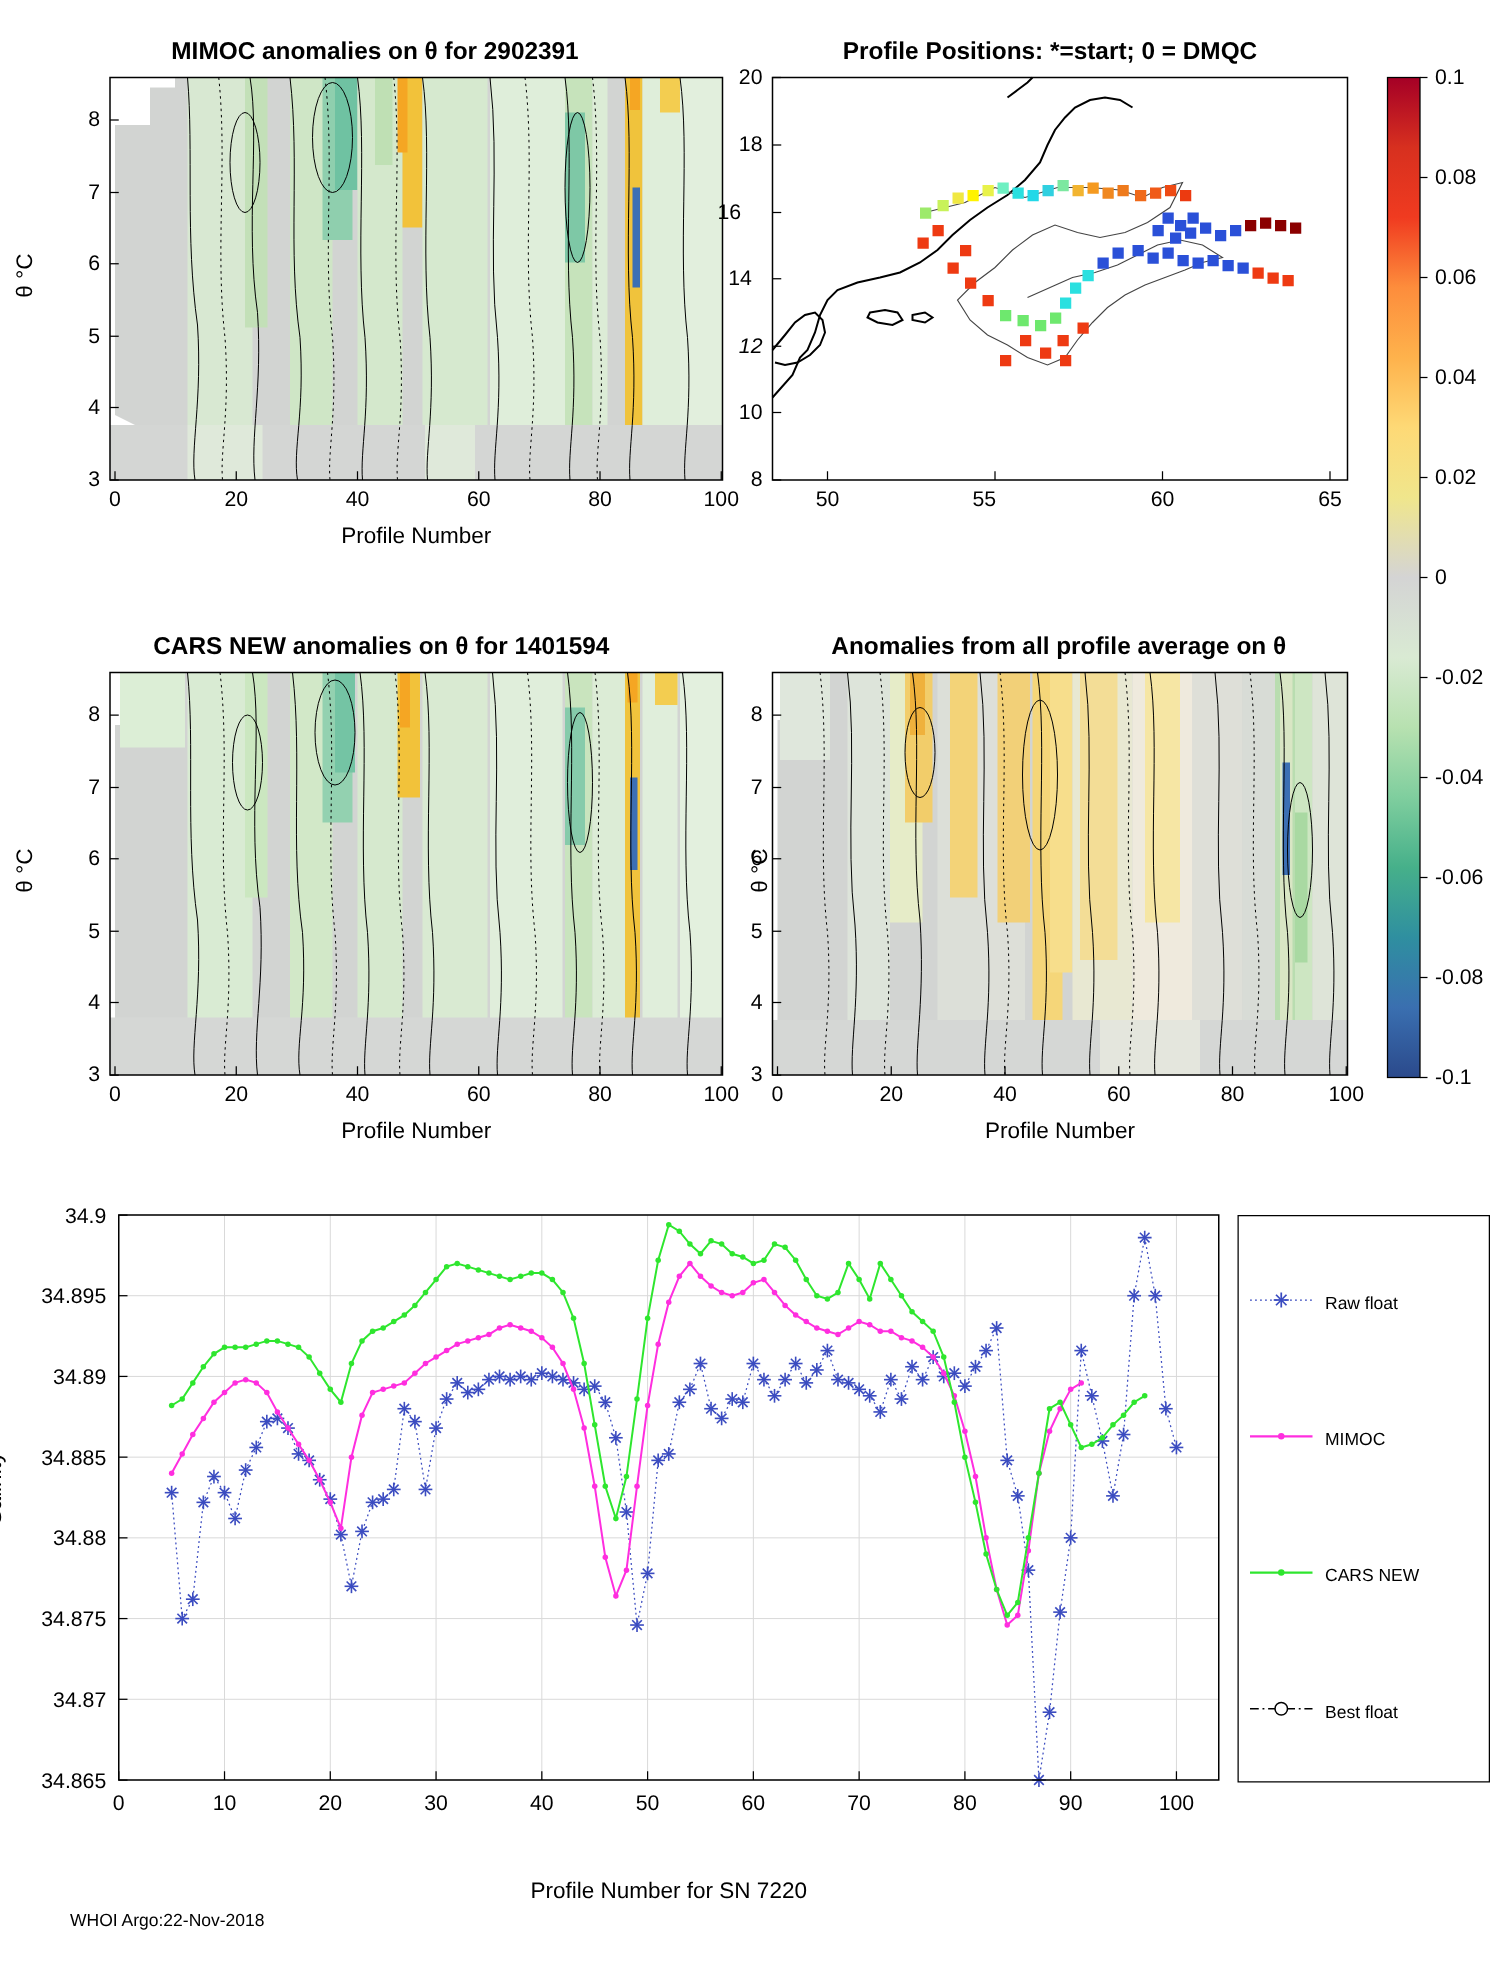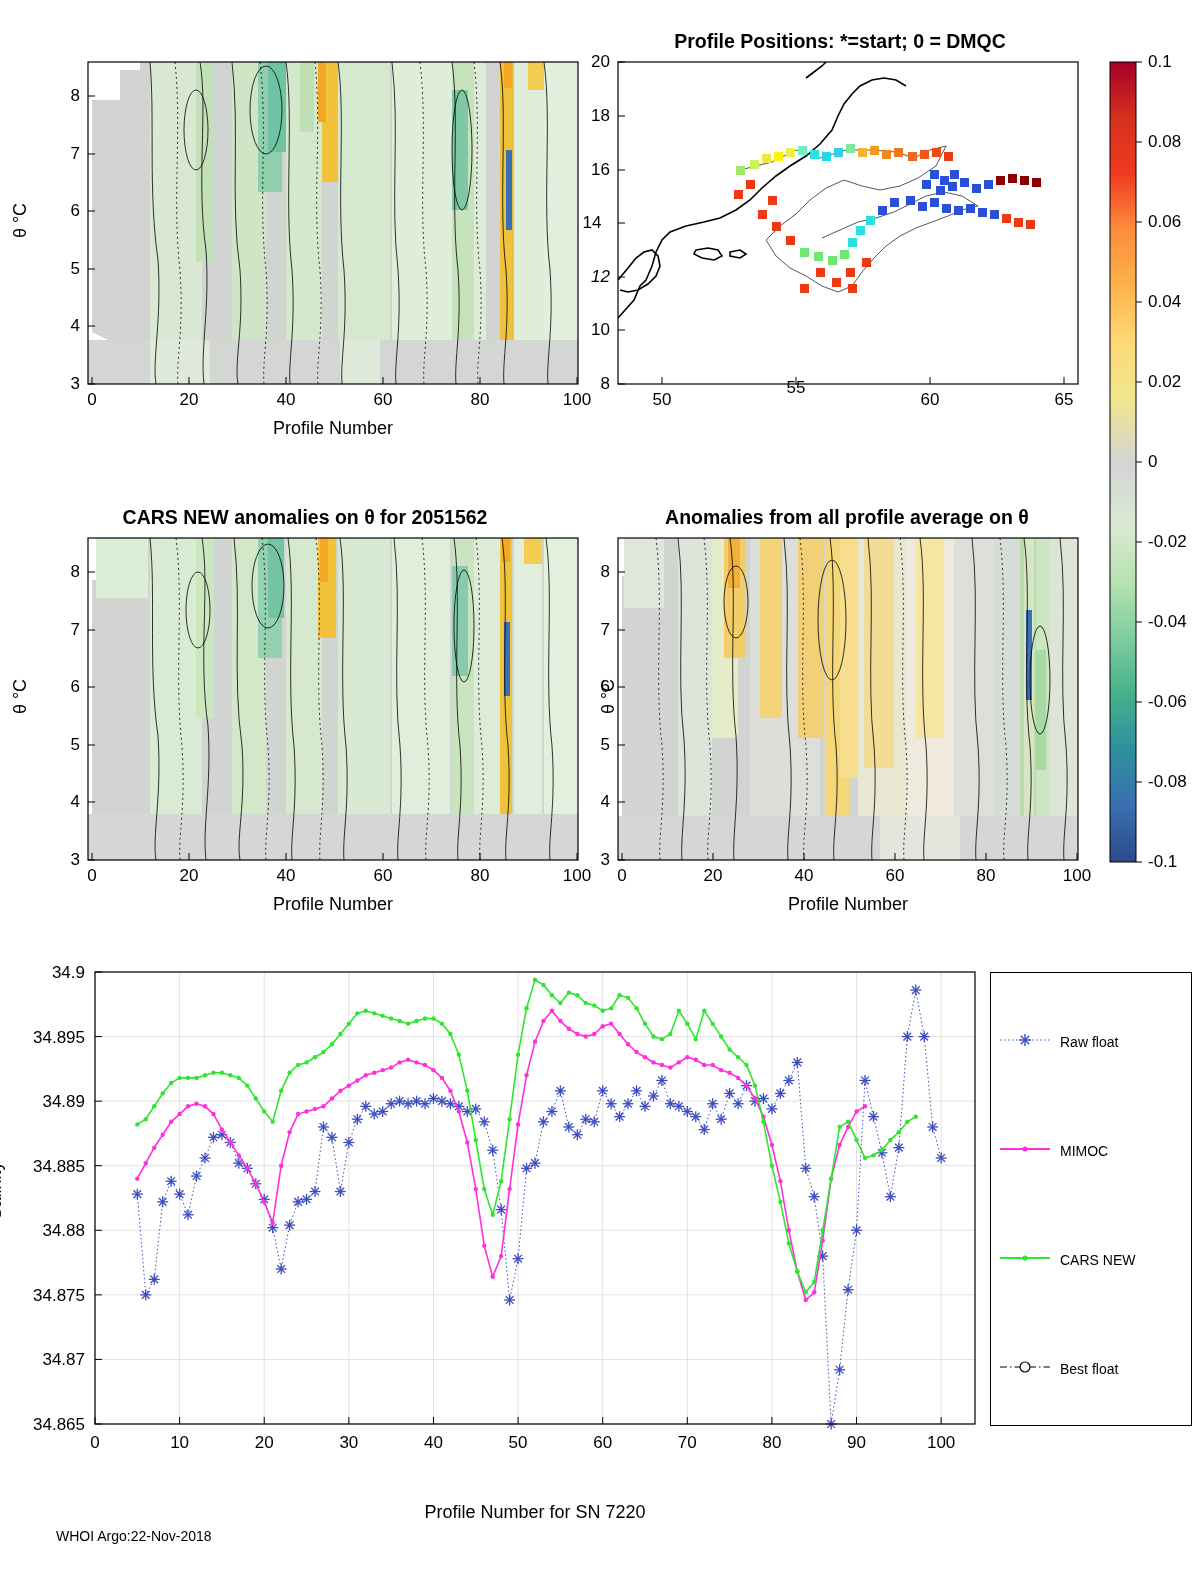--- a/index.html
+++ b/index.html
@@ -10,20 +10,21 @@
   svg{display:block;}
   .panel-title{font-weight:bold;font-size:19.5px;white-space:nowrap;}
   .footer{position:absolute;left:56px;top:1528px;font-size:14px;}
   .legend-box{position:absolute;border:1px solid #000;background:#fff;}
   .legend-label{font-size:14px;}
 </style>
 </head>
 <body>
 
 <div class="fig" style="left:0;top:0;width:600px;height:470px;">
+  <div class="panel-title" style="position:absolute;left:0;top:30px;width:600px;text-align:center;">MIMOC anomalies on θ  for 2902391</div>
   <svg width="600" height="470">
     <defs>
       <clipPath id="clipA">
           <rect x="88" y="62" width="490" height="322"></rect>
         </clipPath>
       <pattern id="bgGrayA" width="4" height="4" patternUnits="userSpaceOnUse">
         <rect width="4" height="4" fill="#d4d4d4"></rect>
       </pattern>
     </defs>
 
@@ -205,28 +206,28 @@
       <line x1="18" y1="384" x2="25" y2="384"></line>
         <line x1="18" y1="330" x2="25" y2="330"></line>
       <line x1="18" y1="277" x2="25" y2="277"></line>
         <line x1="18" y1="223" x2="25" y2="223"></line>
       <line x1="18" y1="170" x2="25" y2="170"></line>
         <line x1="18" y1="116" x2="25" y2="116"></line>
       <line x1="18" y1="62" x2="25" y2="62"></line>
     </g>
   </svg>
   <div class="tick" style="position:absolute;left:44px;top:390px;width:36px;text-align:center;">50</div>
-  <div class="tick" style="position:absolute;left:178px;top:378px;width:36px;text-align:center;">55</div>
+  <div class="tick" style="position:absolute;left:178px;top:390px;width:36px;text-align:left;">55</div>
   <div class="tick" style="position:absolute;left:312px;top:390px;width:36px;text-align:center;">60</div>
   <div class="tick" style="position:absolute;left:446px;top:390px;width:36px;text-align:center;">65</div>
   <div class="tick" style="position:absolute;left:-26px;top:374px;width:36px;text-align:right;">8</div>
   <div class="tick" style="position:absolute;left:-26px;top:320px;width:36px;text-align:right;">10</div>
   <div class="tick" style="position:absolute;left:-26px;top:267px;width:36px;text-align:right;font-style:italic;">12</div>
   <div class="tick" style="position:absolute;left:-26px;top:213px;width:36px;text-align:center;">14</div>
-  <div class="tick" style="position:absolute;left:-26px;top:160px;width:36px;text-align:right;">16</div>
+  <div class="tick" style="position:absolute;left:-26px;top:160px;width:36px;">16</div>
   <div class="tick" style="position:absolute;left:-26px;top:106px;width:36px;text-align:right;">18</div>
   <div class="tick" style="position:absolute;left:-26px;top:52px;width:36px;text-align:right;">20</div>
 </div>
 
 <div class="fig" style="left:1100px;top:0;width:100px;height:900px;">
   <svg width="100" height="900">
     <defs>
       <linearGradient id="cbgrad" x1="0" y1="0" x2="0" y2="1">
         <stop offset="0%" stop-color="#a50026"></stop>
         <stop offset="7%" stop-color="#d7301f"></stop>
@@ -267,21 +268,21 @@
   <div class="tick" style="position:absolute;left:48px;top:372px;">0.02</div>
   <div class="tick" style="position:absolute;left:48px;top:452px;">0</div>
   <div class="tick" style="position:absolute;left:48px;top:532px;">-0.02</div>
   <div class="tick" style="position:absolute;left:48px;top:612px;">-0.04</div>
   <div class="tick" style="position:absolute;left:48px;top:692px;">-0.06</div>
   <div class="tick" style="position:absolute;left:48px;top:772px;">-0.08</div>
   <div class="tick" style="position:absolute;left:48px;top:852px;">-0.1</div>
 </div>
 
 <div class="fig" style="left:0;top:470px;width:600px;height:460px;">
-  <div class="panel-title" style="position:absolute;left:0;top:36px;width:610px;text-align:center;">CARS NEW anomalies on θ for 2051562</div>
+  <div class="panel-title" style="position:absolute;left:0;top:36px;width:610px;text-align:center;">CARS NEW anomalies on θ for 1401594</div>
   <svg width="600" height="460">
     <defs>
         <clipPath id="clipB">
           <rect x="88" y="68" width="490" height="322"></rect>
         </clipPath>
       </defs>
     <rect x="88" y="68" width="490" height="322" fill="#ffffff"></rect>
     <g clip-path="url(#clipB)">
       <rect x="92" y="68" width="486" height="318" fill="#d2d4d2"></rect>
       <path d="M88,68 L88,110 L118,110 L118,76 L140,76 L140,68 Z" fill="#ffffff"></path>

